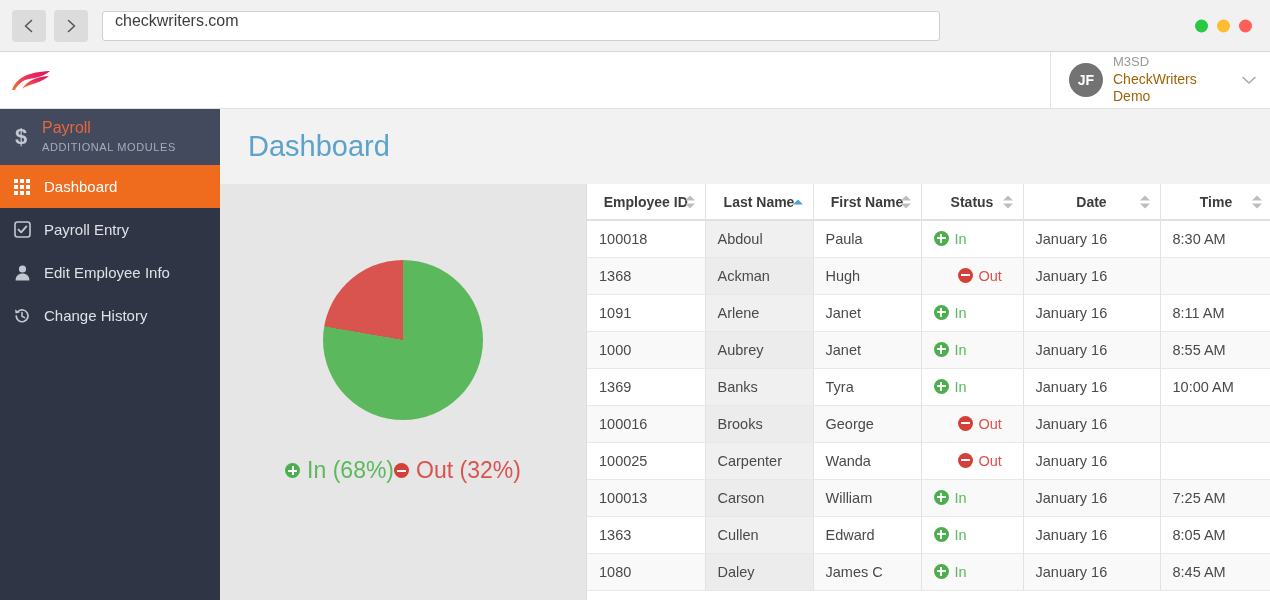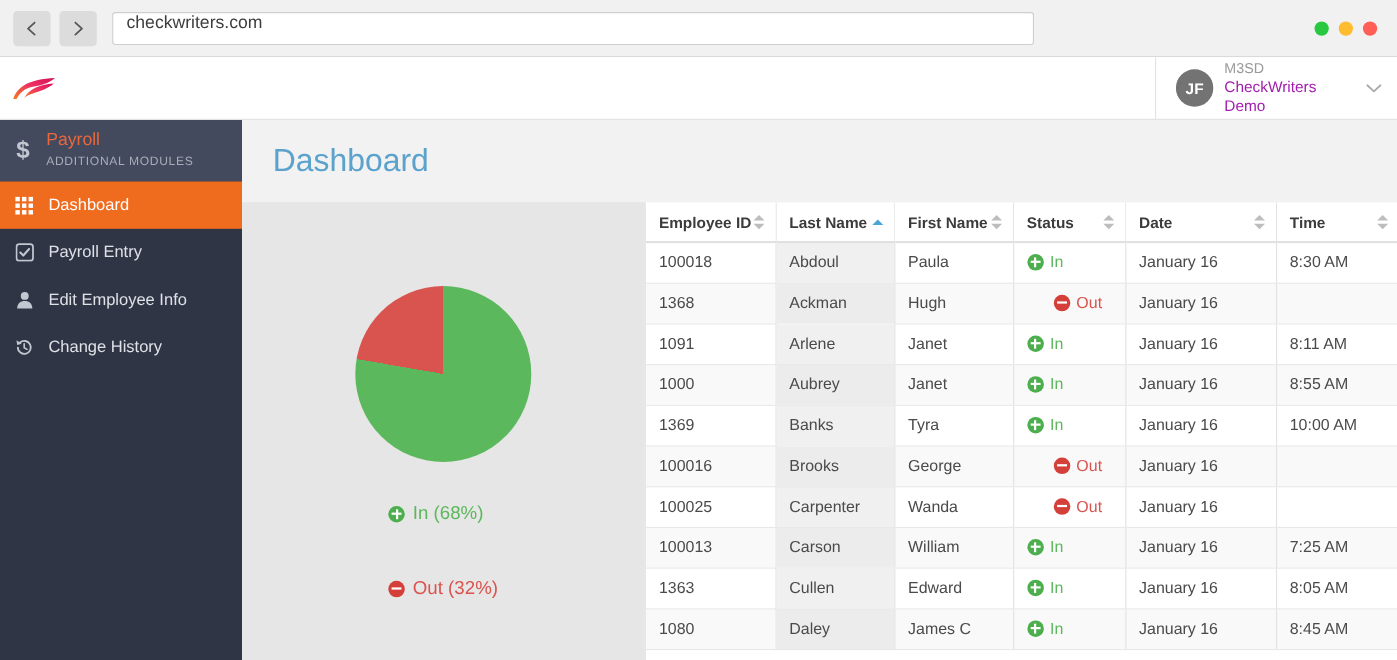--- a/index.html
+++ b/index.html
@@ -87,21 +87,21 @@
   .avatar {
     width: 34px; height: 34px; border-radius: 50%;
     background: #737373;
     color: #fff;
     font-size: 14px; font-weight: bold;
     display: flex; align-items: center; justify-content: center;
     flex: 0 0 auto;
   }
   .user-meta { flex: 1; line-height: 1.25; }
   .user-org { font-size: 13px; color: #9a9a9a; }
-  .user-name { font-size: 14px; color: #a21caf; }
+  .user-name { font-size: 14px; color: #a16207; }
   .caret { color: #a9a9a9; font-size: 13px; }
 
   
   .shell { display: flex; height: 491px; }
 
   
   .sidebar {
     width: 220px;
     background: #2f3545;
     flex: 0 0 220px;
@@ -157,21 +157,21 @@
   
   .chart-panel {
     width: 366px;
     flex: 0 0 366px;
     background: #e6e6e6;
     display: flex; flex-direction: column;
     align-items: center;
     padding-top: 76px;
   }
   .pie { width: 160px; height: 160px; border-radius: 50%; }
-  .legend { display: flex; gap: 48px; margin-top: 37px; font-size: 17px; flex-direction: column; }
+  .legend { display: flex; margin-top: 37px; font-size: 23px; }
   .legend-item { display: flex; align-items: center; gap: 7px; }
   .legend-item.in  { color: #5cb85c; }
   .legend-item.out { color: #d9534f; }
   .badge {
     width: 15px; height: 15px; border-radius: 50%;
     position: relative; flex: 0 0 15px;
   }
   .badge.plus  { background: #4cae4c; }
   .badge.minus { background: #d43f3a; }
   .badge::before {
@@ -206,20 +206,21 @@
   }
   th {
     height: 36px;
     font-size: 14px;
     font-weight: bold;
     color: #3c3c3c;
     background: #ffffff;
     border-bottom: 2px solid #e0e0e0;
     position: relative;
     cursor: pointer;
+    text-align: center;
   }
   th .sort {
     position: absolute; right: 10px; top: 50%;
     transform: translateY(-50%);
     display: flex; flex-direction: column; gap: 3px;
   }
   .tri-up, .tri-dn {
     width: 0; height: 0;
     border-left: 5px solid transparent;
     border-right: 5px solid transparent;

